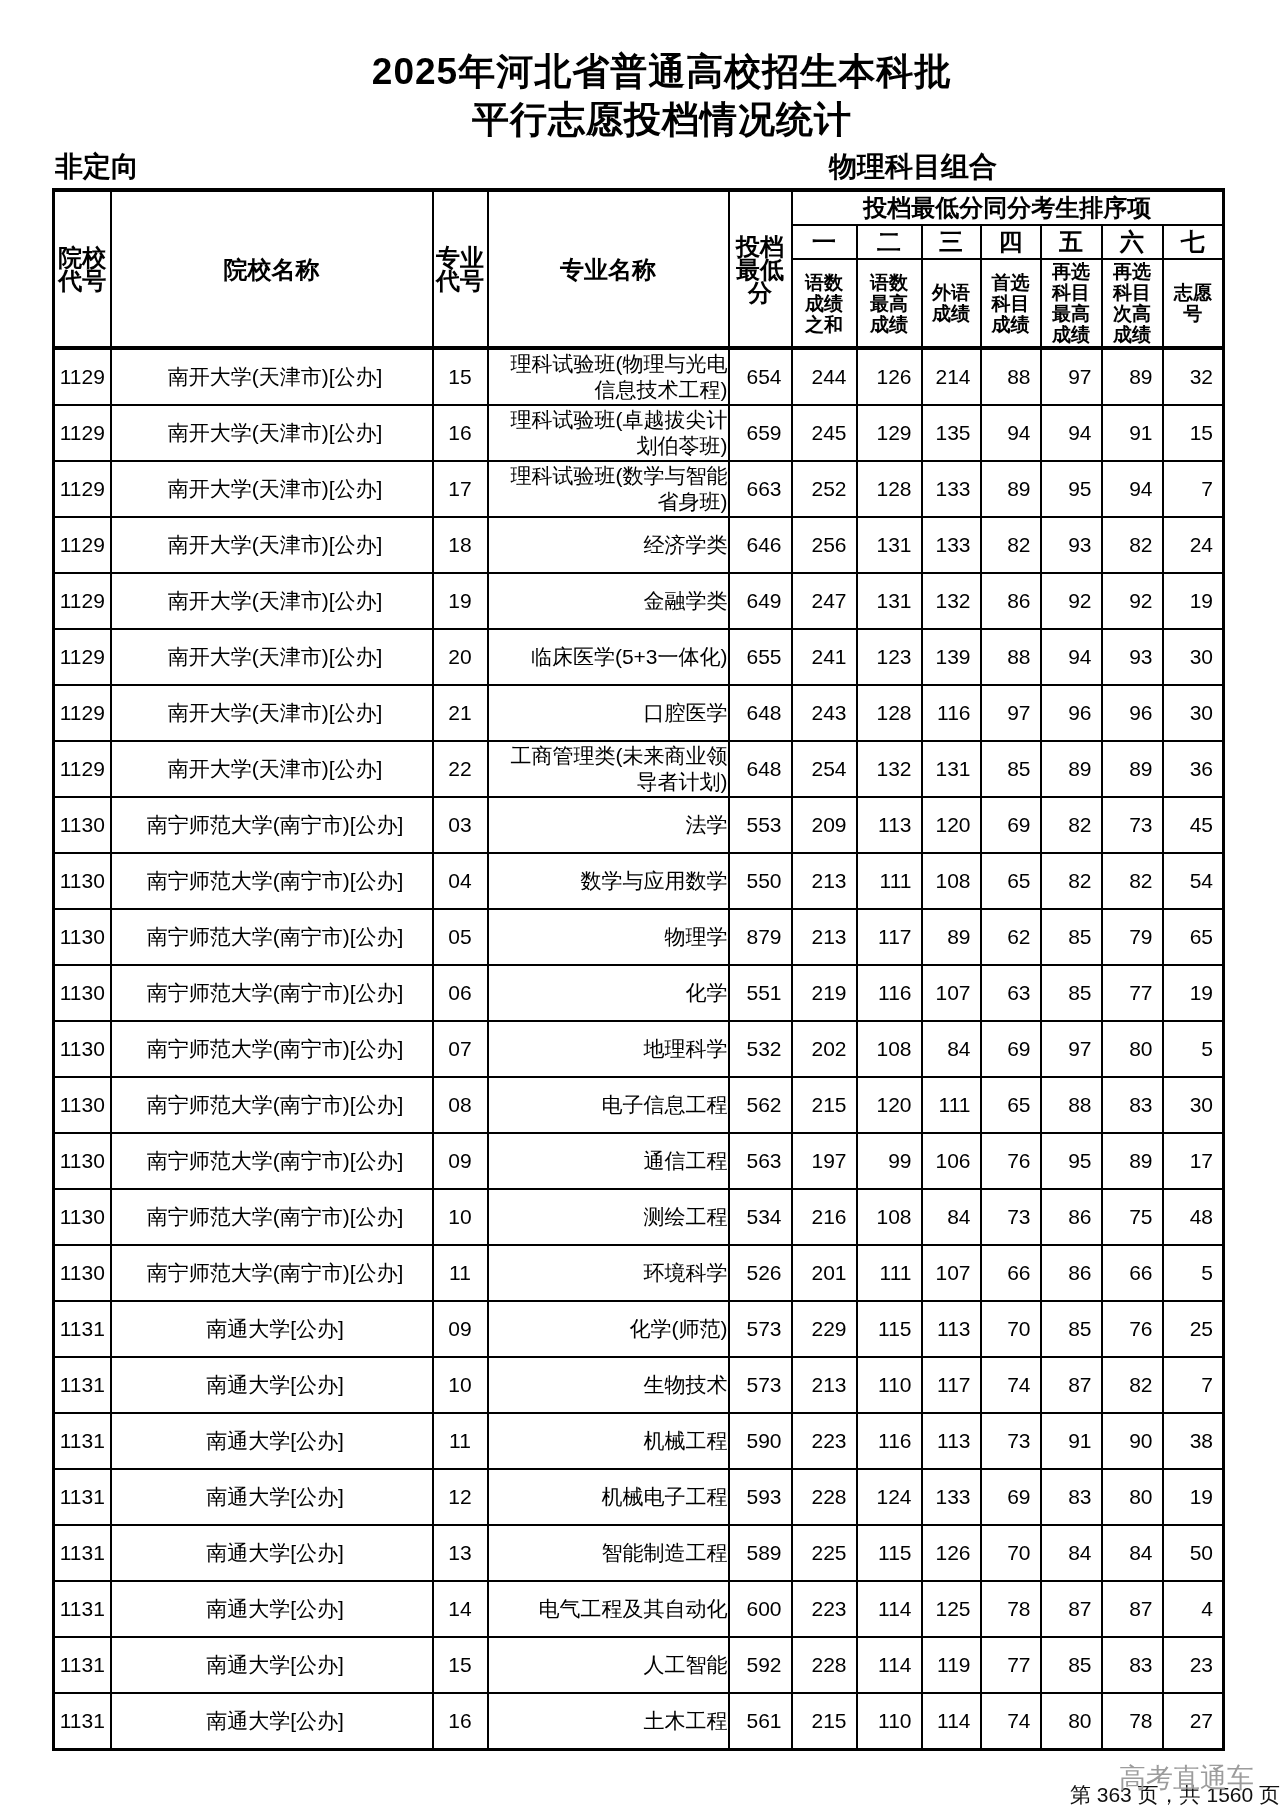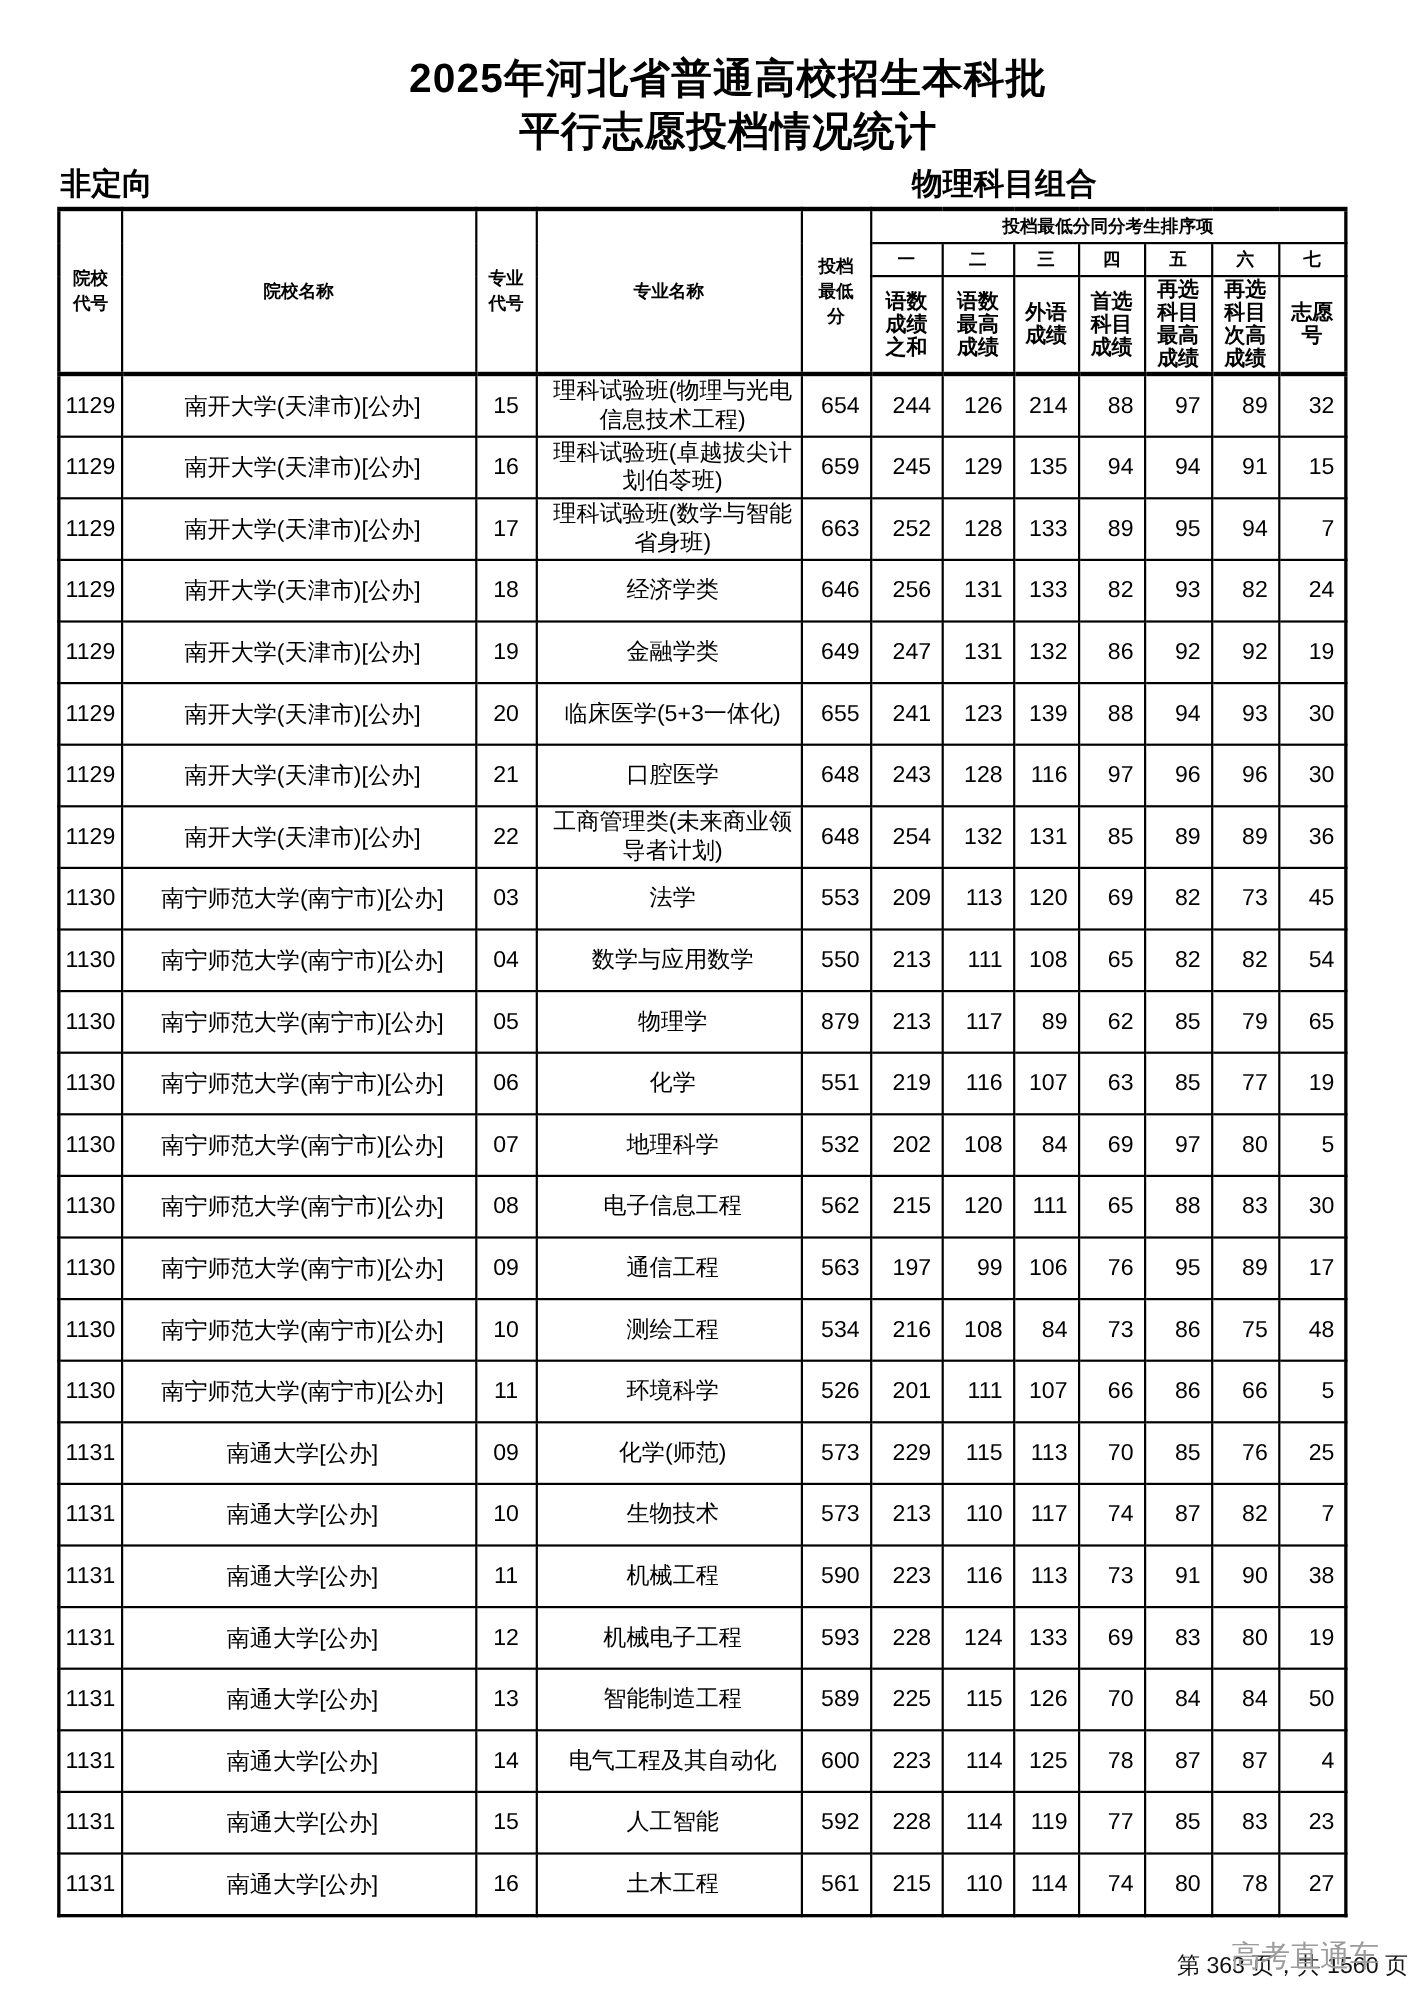--- a/index.html
+++ b/index.html
@@ -16,34 +16,34 @@
   .meta-row { position: relative; height: 38px; margin-top: 4px; }
   .meta-left  { position: absolute; left: 55px; top: 0; font-size: 28px; font-weight: bold; }
   .meta-right { position: absolute; left: 913px; transform: translateX(-50%); top: 0; font-size: 28px; font-weight: bold; }
 
   table.stats {
     margin-left: 52px; margin-top: 2px;
     border-collapse: collapse; table-layout: fixed; width: 1170px;
     border: 3px solid #000; border-top: 4px solid #000;
   }
   .stats th, .stats td { border: 2px solid #000; padding: 0; overflow: hidden; }
-  .stats th { font-weight: bold; font-size: 16px; text-align: center; vertical-align: middle; }
+  .stats th { font-weight: bold; font-size: 24px; text-align: center; vertical-align: middle; }
 
   .hm { white-space: pre-line; line-height: 23px; border-bottom: 4px solid #000 !important; }
   .group-th { height: 28px; }
   tr.subnum-row th { height: 28px; }
   tr.sublabel-row th {
     height: 86px; white-space: pre-line; line-height: 21px; font-size: 19px;
     border-bottom: 4px solid #000 !important;
   }
 
   .stats tbody td { height: 54px; font-size: 21px; vertical-align: middle; }
   td.c-code  { text-align: center; }
   td.c-name  { text-align: center; padding-left: 7px; }
-  td.c-major { text-align: center; padding-left: 7px; line-height: 26px; }
+  td.c-major { text-align: right; padding-left: 7px; line-height: 26px; }
   td.num     { text-align: right; padding-right: 9px; }
 
   .footer { margin-top: 30px; text-align: right; font-size: 21px; color: #111; }
   .watermark { position: absolute; top: 1760px; right: 26px; color: #9c9c9c; font-size: 27px; }
 </style>
 </head>
 <body>
 
 <div class="page">
 

